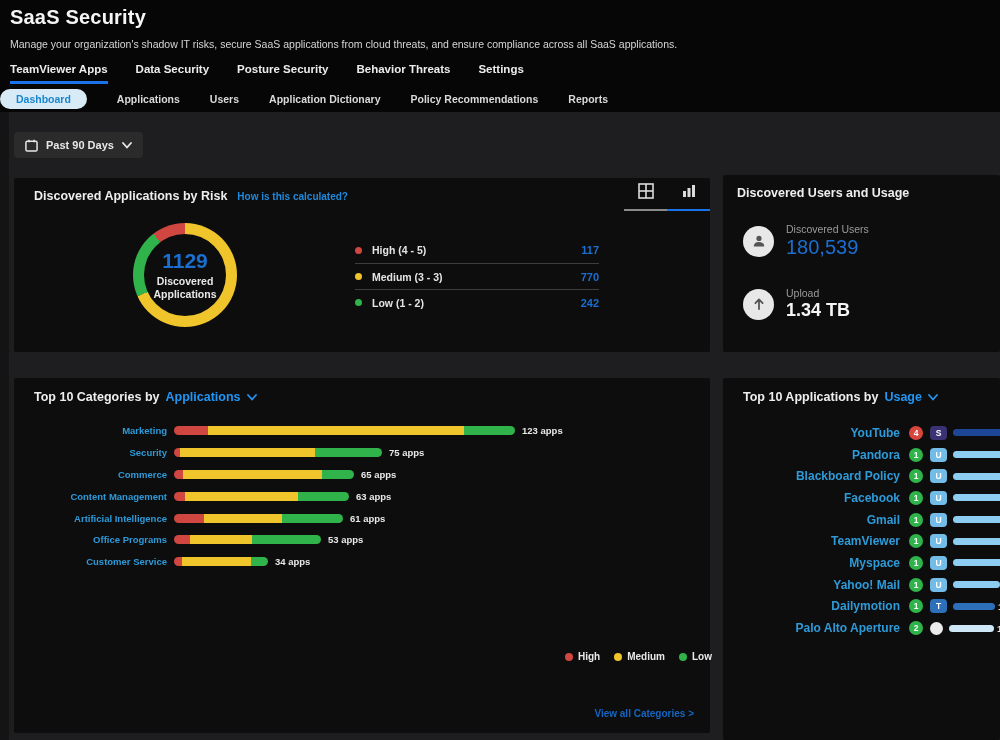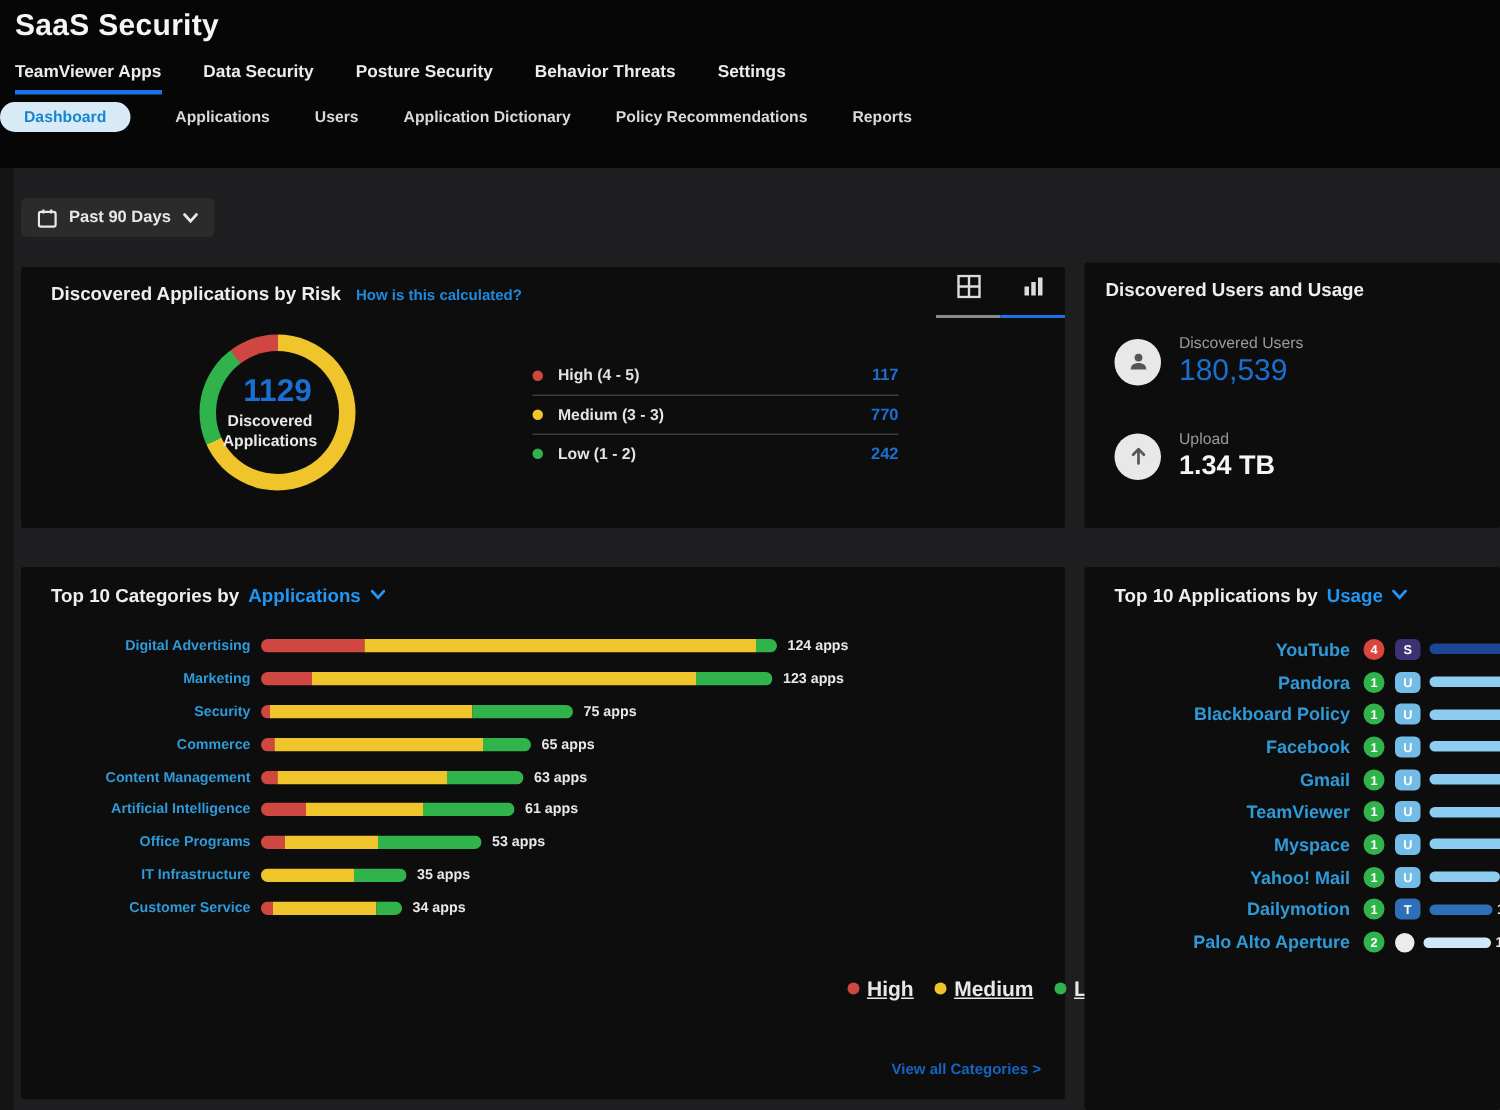--- a/index.html
+++ b/index.html
@@ -39,21 +39,21 @@
   
   .view-toggle { position:absolute; right:0; top:5px; width:86px; }
   .vt-icons { display:flex; justify-content:space-around; padding-bottom:6px; }
   .vt-underline { display:flex; height:2px; }
   .vt-underline .seg1 { width:50%; background:#8a8a8a; }
   .vt-underline .seg2 { width:50%; background:#1a73e8; }
 
   
   .donut { position:absolute; left:119px; top:45px; width:104px; height:104px; border-radius:50%; }
   .donut-hole { position:absolute; left:11px; top:11px; width:82px; height:82px; border-radius:50%; background:#0d0d0e;
-                display:flex; flex-direction:column; justify-content:center; text-align:center; }
+                display:flex; flex-direction:column; align-items:center; justify-content:center; text-align:center; }
   .donut-num { font-size:21px; font-weight:700; color:#1b6fd0; }
   .donut-label { margin-top:2px; font-size:10.5px; font-weight:700; color:#e8e8e8; line-height:1.2; width:72px; }
 
   
   .risk-legend { position:absolute; left:341px; top:59px; width:244px; }
   .rl-row { display:flex; align-items:center; height:26px; }
   .rl-row + .rl-row { border-top:1px solid #3d3d40; }
   .rl-dot { width:7px; height:7px; border-radius:50%; margin-right:10px; }
   .rl-label { flex:1; font-size:10.5px; font-weight:700; color:#e4e4e4; }
   .rl-value { font-size:11px; font-weight:700; color:#1b6fd0; cursor:pointer; }
@@ -77,21 +77,21 @@
   .cat-label { width:153px; text-align:right; font-size:9.5px; font-weight:700; color:#2e9ad8; cursor:pointer; }
   .cat-bar { margin-left:7px; height:9px; border-radius:4.5px; overflow:hidden; display:flex; }
   .cat-bar .sh { background:#cf4740; }
   .cat-bar .sm { background:#f0c42b; }
   .cat-bar .sl { background:#2fb34a; }
   .cat-value { margin-left:7px; font-size:9.5px; font-weight:700; color:#e8e8e8; white-space:nowrap; }
 
   .cat-legend { position:absolute; top:273px; left:551px; display:flex; gap:14px; align-items:center; }
   .cl-item { display:flex; align-items:center; gap:5px; }
   .cl-dot { width:8px; height:8px; border-radius:50%; }
-  .cl-label { font-size:14px; font-weight:700; color:#e8e8e8;text-decoration:underline; }
+  .cl-label { font-size:10px; font-weight:700; color:#e8e8e8; }
 
   .view-all { position:absolute; right:16px; bottom:14px; font-size:10px; font-weight:700; color:#1565c0; cursor:pointer; }
 
   
   .app-rows { position:absolute; left:0; top:44px; right:-20px; }
   .app-row { display:flex; align-items:center; height:21.7px; }
   .app-name { width:177px; text-align:right; font-size:12px; font-weight:700; color:#2e9ad8; cursor:pointer; white-space:nowrap; }
   .risk-badge { margin-left:9px; width:14px; height:14px; border-radius:50%; flex:0 0 auto;
                 display:flex; align-items:center; justify-content:center; font-size:8.5px; font-weight:700; color:#fff; }
   .state-badge { margin-left:7px; width:17px; height:14px; border-radius:4px; flex:0 0 auto;
@@ -100,20 +100,21 @@
   .app-bar { margin-left:6px; height:7px; border-radius:3.5px; flex:0 0 auto; }
   .app-partial { margin-left:3px; font-size:9.5px; font-weight:700; color:#e8e8e8; }
 </style>
 </head>
 <body>
 
 <div class="page">
 
   <div class="header">
     <div class="page-title">SaaS Security</div>
+    <div class="subtitle">Manage your organization's shadow IT risks, secure SaaS applications from cloud threats, and ensure compliance across all SaaS applications.</div>
     <nav class="tabs" id="tabs">
         <div class="tab active">TeamViewer Apps</div>
         <div class="tab">Data Security</div>
         <div class="tab">Posture Security</div>
         <div class="tab">Behavior Threats</div>
         <div class="tab">Settings</div>
       </nav>
     <nav class="subnav" id="subnav">
         <div class="subnav-item active">Dashboard</div>
         <div class="subnav-item">Applications</div>
@@ -230,29 +231,20 @@
       <span class="t-prefix">Top 10 Categories by</span>
       <span class="t-selector">Applications</span>
       <span class="t-chev">
         <svg width="10" height="7" viewBox="0 0 10 7">
             <path d="M1 1 L5 5.5 L9 1" fill="none" stroke="#2196f3" stroke-width="1.8" stroke-linecap="round"></path>
           </svg>
       </span>
     </div>
     <div class="cat-rows" id="cat-rows">
         <div class="cat-row">
-          <span class="cat-label">Digital Advertising</span>
-          <div class="cat-bar" style="width: 344px;">
-            <span class="sh" style="width: 20%;"></span>
-            <span class="sm" style="width: 76%;"></span>
-            <span class="sl" style="width: 4%;"></span>
-          </div>
-          <span class="cat-value">124 apps</span>
-        </div>
-        <div class="cat-row">
           <span class="cat-label">Marketing</span>
           <div class="cat-bar" style="width: 341px;">
             <span class="sh" style="width: 10%;"></span>
             <span class="sm" style="width: 75%;"></span>
             <span class="sl" style="width: 15%;"></span>
           </div>
           <span class="cat-value">123 apps</span>
         </div>
         <div class="cat-row">
           <span class="cat-label">Security</span>
@@ -291,28 +283,20 @@
           <span class="cat-value">61 apps</span>
         </div>
         <div class="cat-row">
           <span class="cat-label">Office Programs</span>
           <div class="cat-bar" style="width: 147px;">
             <span class="sh" style="width: 11%;"></span>
             <span class="sm" style="width: 42%;"></span>
             <span class="sl" style="width: 47%;"></span>
           </div>
           <span class="cat-value">53 apps</span>
-        </div>
-        <div class="cat-row">
-          <span class="cat-label">IT Infrastructure</span>
-          <div class="cat-bar" style="width: 97px;">
-            <span class="sm" style="width: 64%;"></span>
-            <span class="sl" style="width: 36%;"></span>
-          </div>
-          <span class="cat-value">35 apps</span>
         </div>
         <div class="cat-row">
           <span class="cat-label">Customer Service</span>
           <div class="cat-bar" style="width: 94px;">
             <span class="sh" style="width: 9%;"></span>
             <span class="sm" style="width: 73%;"></span>
             <span class="sl" style="width: 18%;"></span>
           </div>
           <span class="cat-value">34 apps</span>
         </div>

